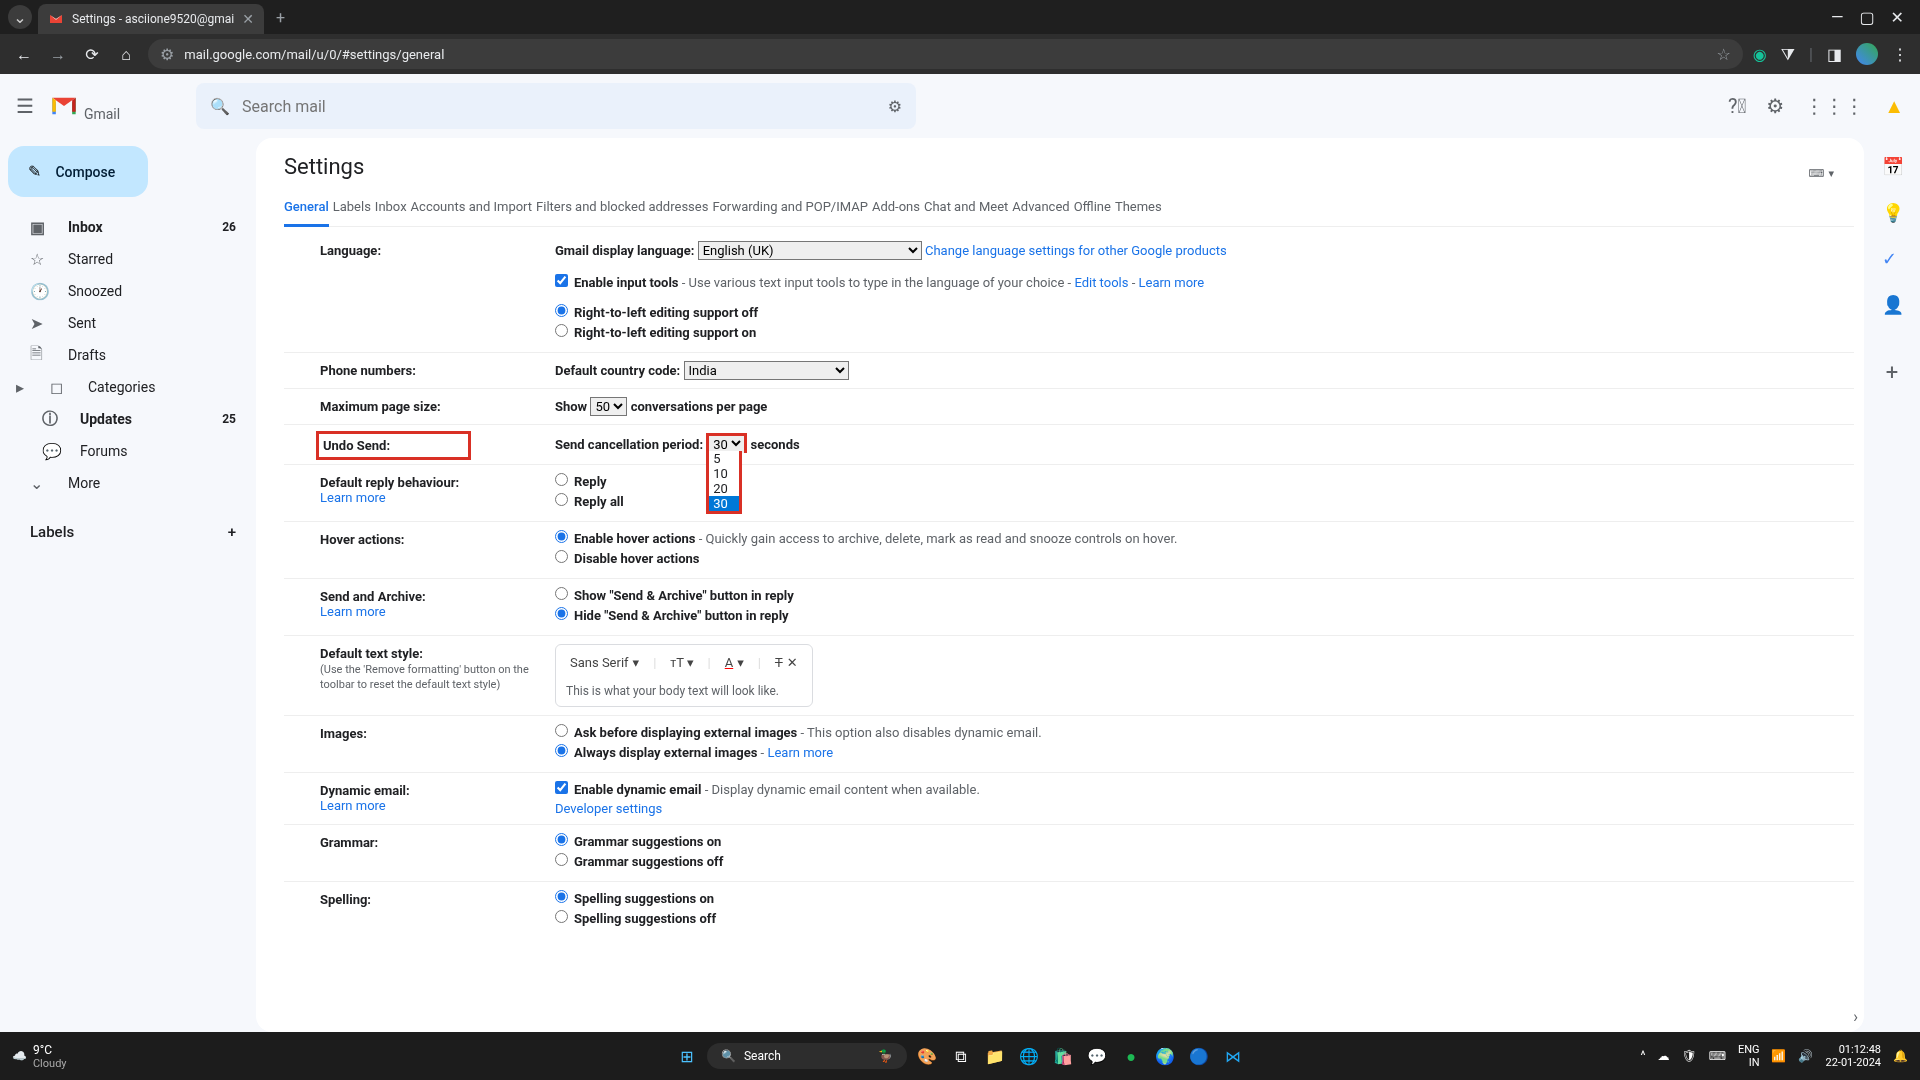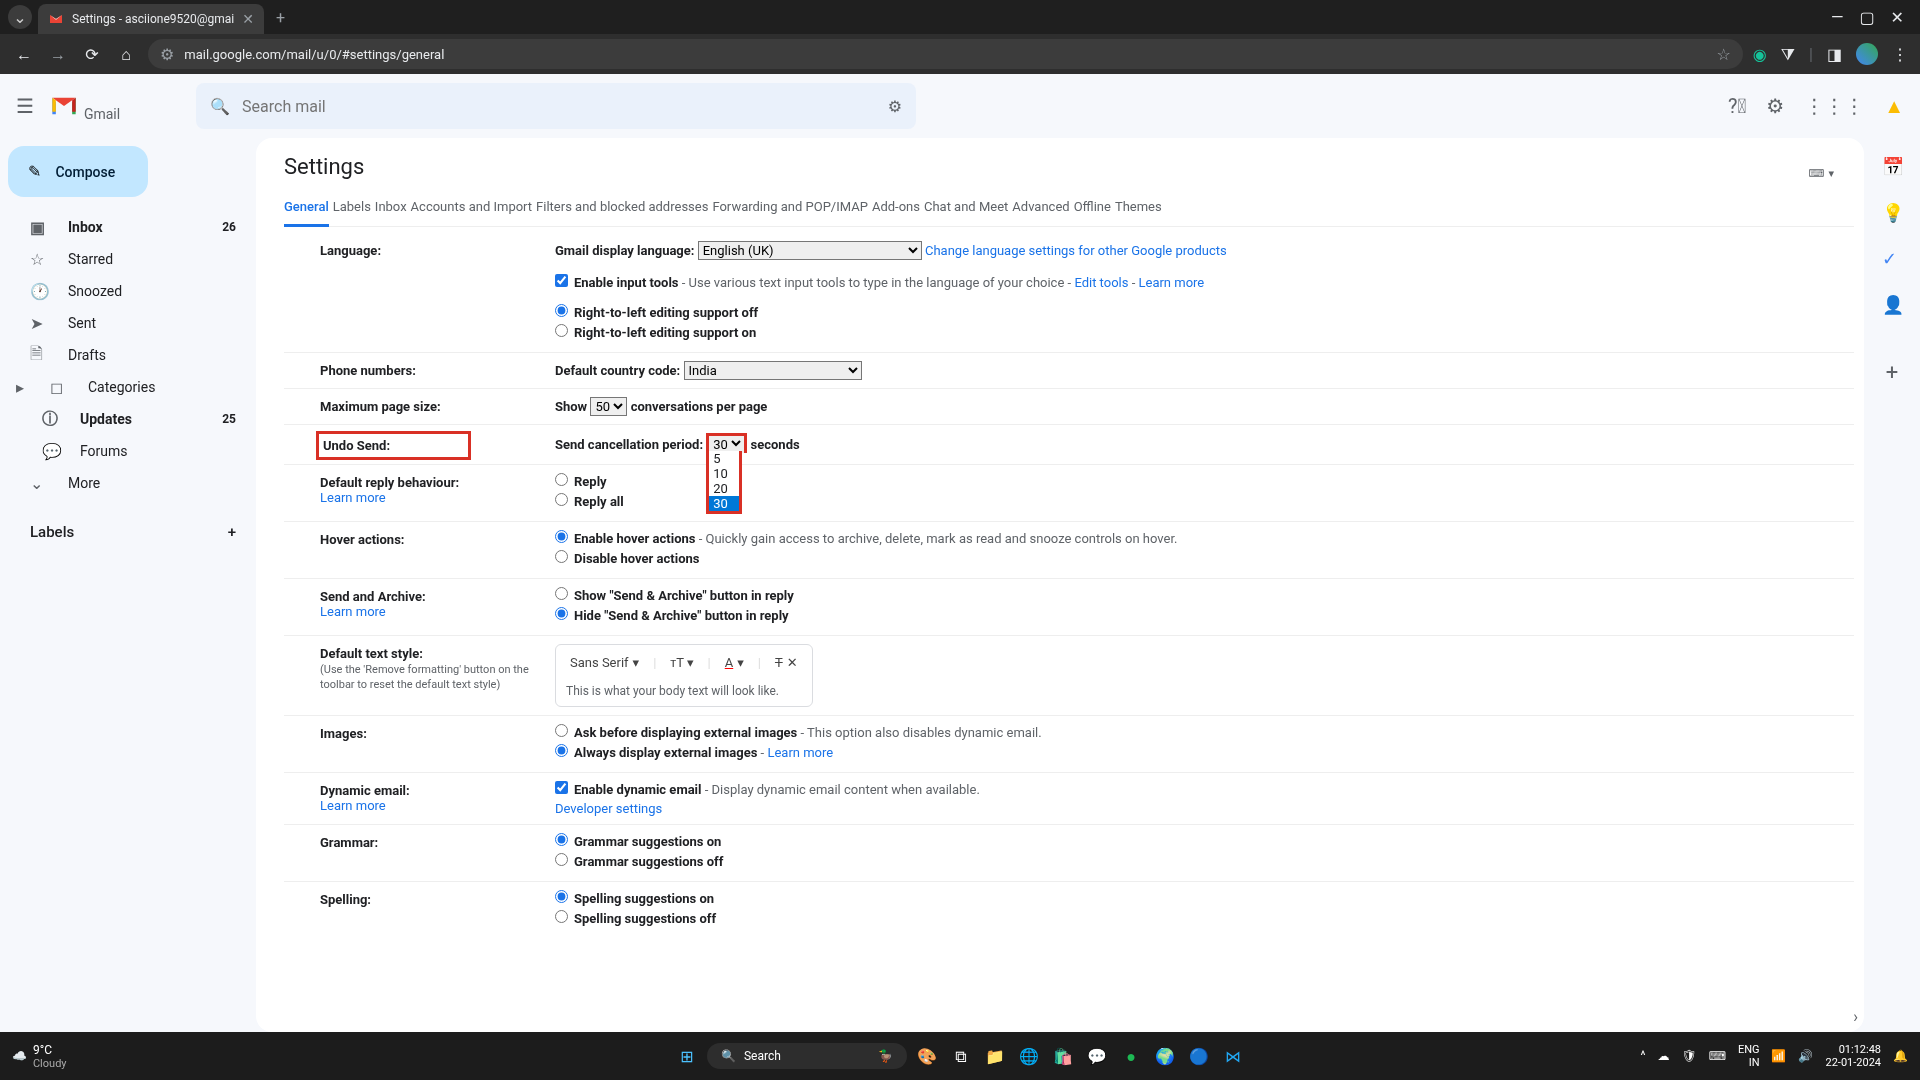--- a/index.html
+++ b/index.html
@@ -244,21 +244,21 @@
             <div style="height:10px"></div>
             <span class="line"><input type="checkbox" checked="" style=""><span class="bold">Enable input tools</span><span class="desc"> - Use various text input tools to type in the language of your choice - </span><span class="link">Edit tools</span><span class="desc"> - </span><span class="link">Learn more</span></span>
             <div style="height:10px"></div>
             <span class="line"><input type="radio" name="rtl" checked="" style=""><span class="bold">Right-to-left editing support off</span></span>
             <span class="line"><input type="radio" name="rtl" style=""><span class="bold">Right-to-left editing support on</span></span>
           </div>
         </div>
 
         <div class="setting-row">
           <div class="setting-label">Phone numbers:</div>
-          <div class="setting-content"><span class="bold">Default country code:</span> <select style="width:178px"><option>India</option></select></div>
+          <div class="setting-content"><span class="bold">Default country code:</span> <select style="width:165px"><option>India</option></select></div>
         </div>
 
         <div class="setting-row">
           <div class="setting-label">Maximum page size:</div>
           <div class="setting-content"><span class="bold">Show</span> <select><option>50</option></select> <span class="bold">conversations per page</span></div>
         </div>
 
         <div class="setting-row">
           <div class="setting-label"><span class="undo-label">Undo Send:</span></div>
           <div class="setting-content"><span class="bold">Send cancellation period:</span>

